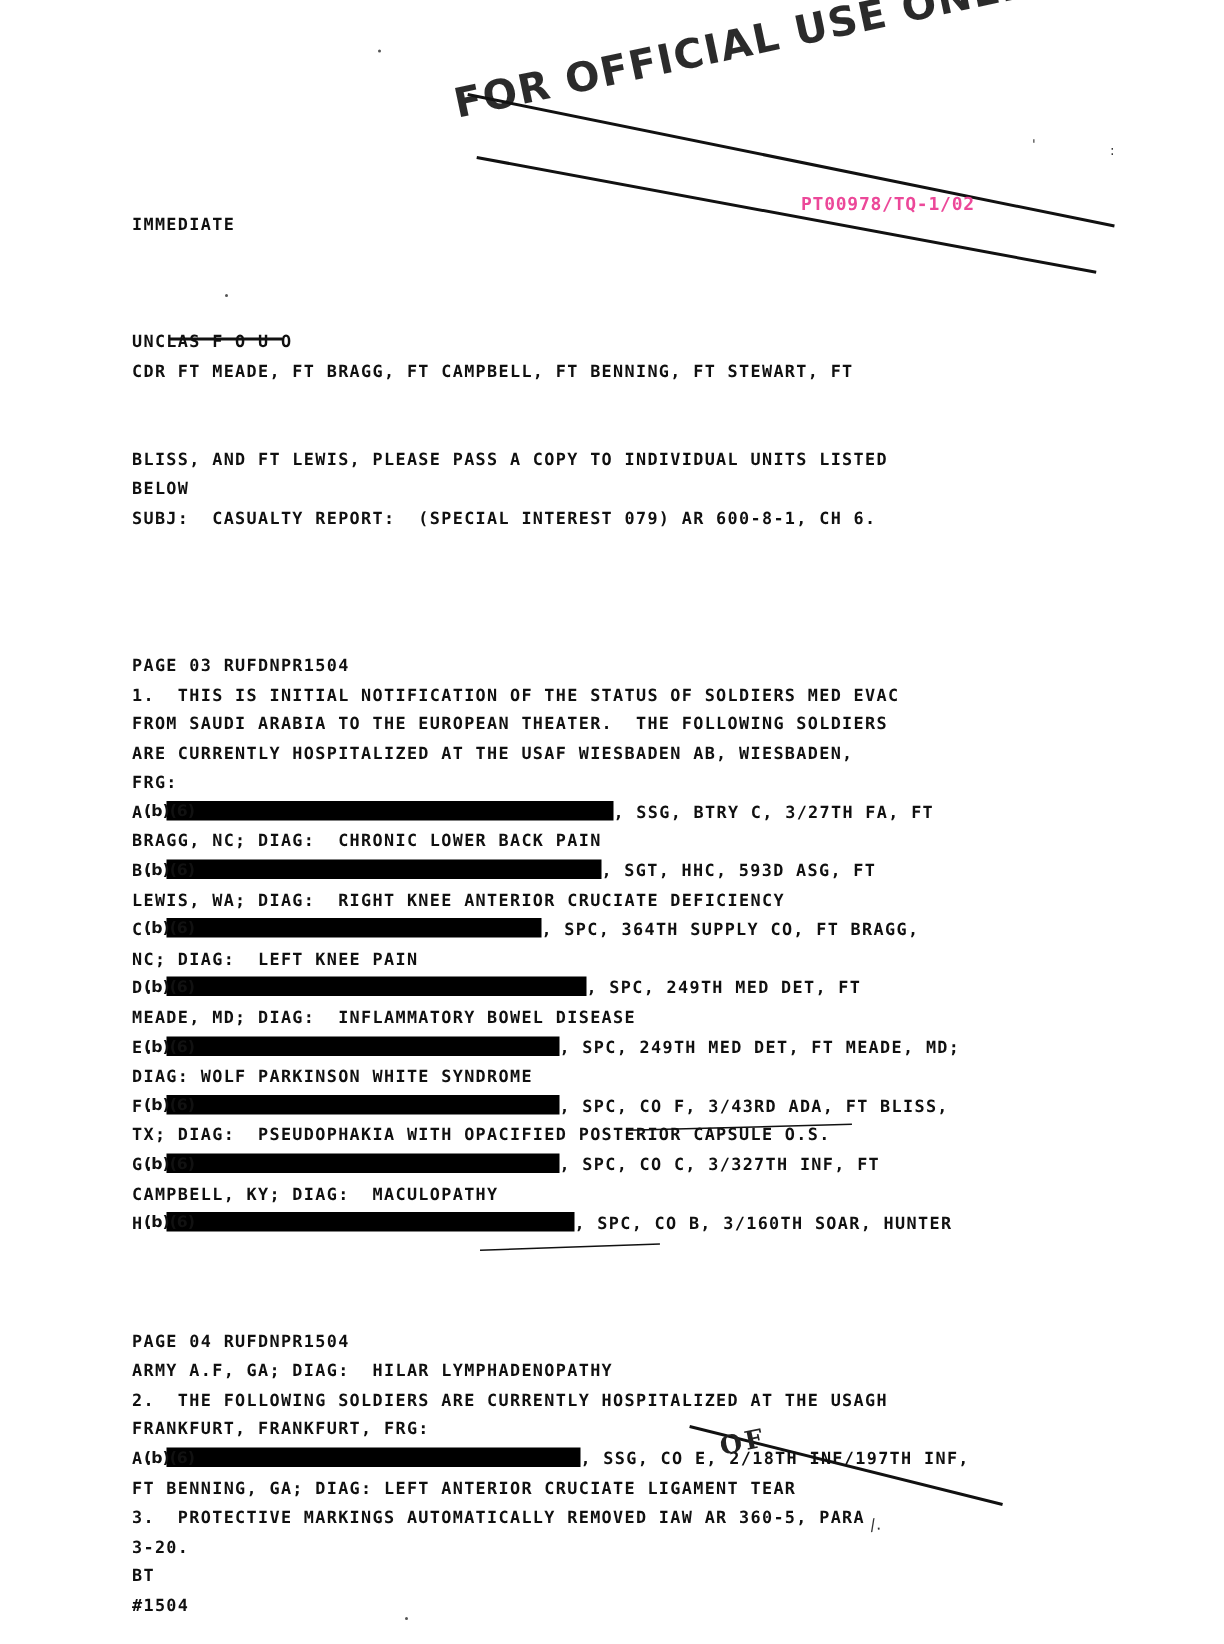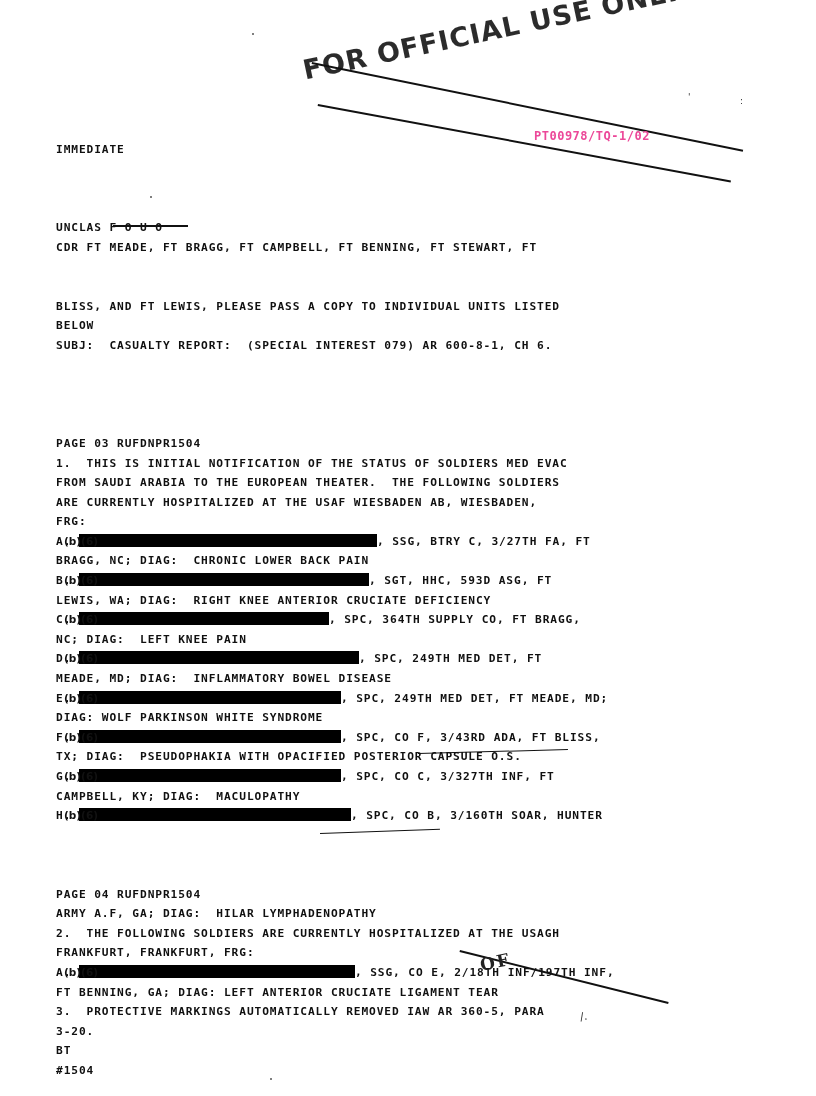--- a/index.html
+++ b/index.html
@@ -26,20 +26,21 @@
     line-height: 19.6px;
     letter-spacing: 0.9px;
     white-space: pre-wrap;
     font-weight: 700;
     color: #101010;
   }
   .line {
     position: relative;
     white-space: pre;
     min-height: 19.6px;
+    margin-left: 32px;
   }
   .blank { min-height: 19.6px; }
 
   
   .redact {
     display: inline-block;
     background: #000000;
     height: 13px;
     vertical-align: -2px;
   }

